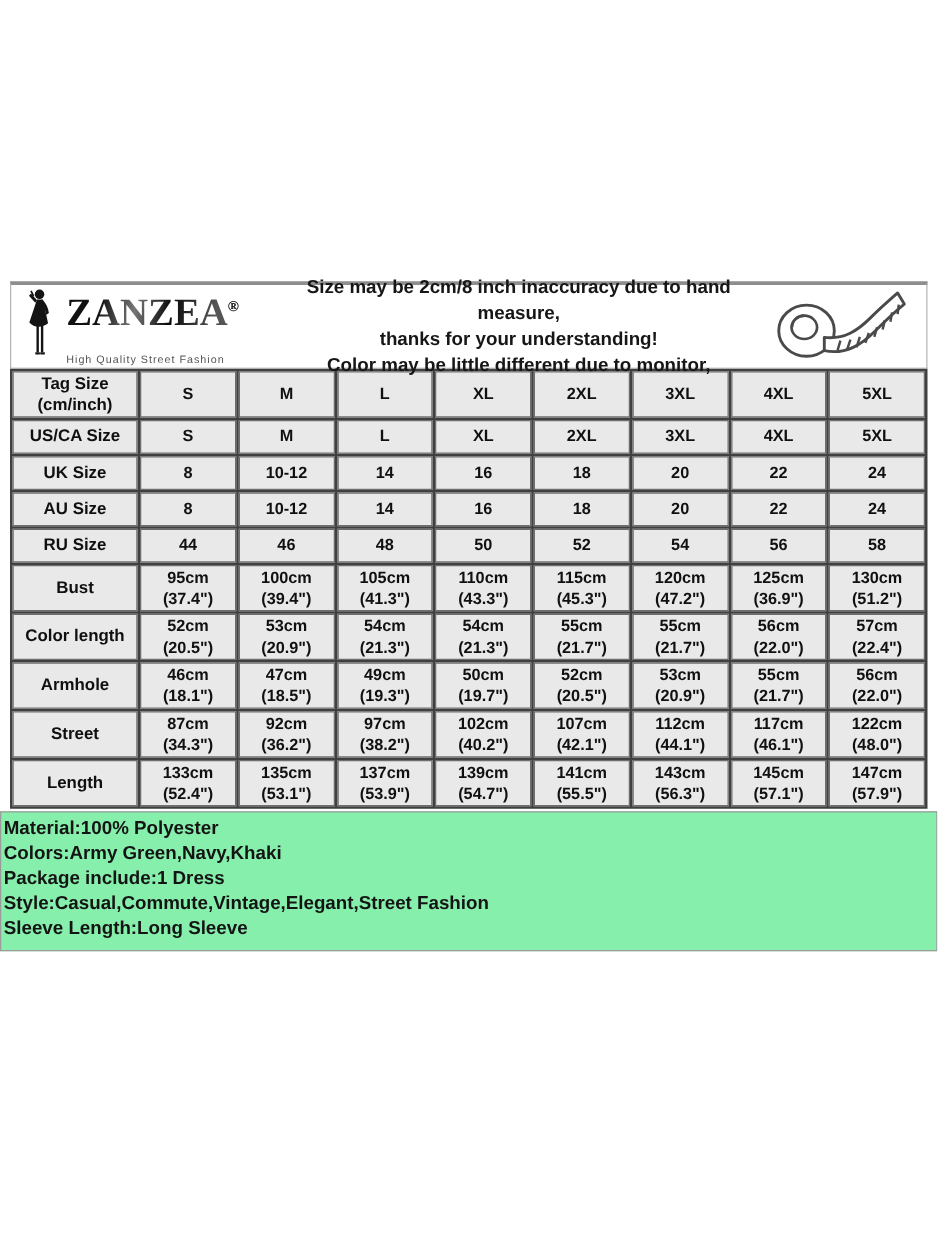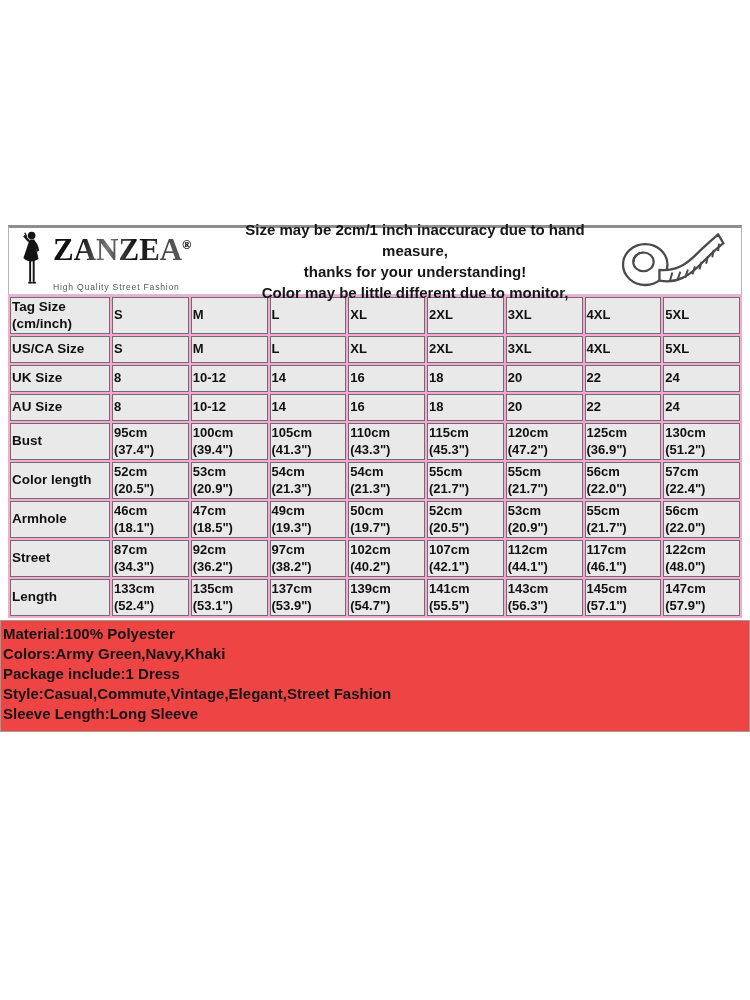--- a/index.html
+++ b/index.html
@@ -43,22 +43,22 @@
     flex:1; text-align:center;
     font-weight:bold; font-size:15px; line-height:21px; color:#161616;
   }
   .tape-wrap { width:140px; display:flex; justify-content:center; }
 
   
   .size-table {
     margin:0 8px; width:734px;
     border-collapse:separate; border-spacing:2px;
     table-layout:fixed;
-    font-weight:bold; font-size:13px; color:#101010;
-    background:#f9a8d4;
+    text-align:center; font-weight:bold; font-size:13px; color:#101010;
+    background:#404040;
   }
   .size-table col.lab { width:100px; }
   .size-table td {
     background:var(--cell-bg,#e9e9e9);
     border:1px solid var(--cell-border,#6e6e6e);
     white-space:pre-line;
     vertical-align:middle;
     line-height:1.25;
     padding:1px 1px;
   }
@@ -66,21 +66,21 @@
   .size-table tr.short { height:27px; }
   .size-table tr.tall  { height:37px; }
 
   
   .details {
     margin-top:2px;
     width:750px;
     border:1px solid #9b9b9b;
     padding:3px 4px 7px 2px;
     font-size:15px; font-weight:bold; line-height:20px; color:#141414;
-    background:#ef4444;
+    background:#86efac;
   }
   svg { display:block; }
 </style>
 </head>
 <body>
 
 <div class="sheet">
   <div class="content">
 
     <div class="band">
@@ -96,21 +96,21 @@
           <rect x="10" y="76" width="5.4" height="2.6" fill="#141414"></rect>
           <rect x="15.8" y="76" width="5.4" height="2.6" fill="#141414"></rect>
         </svg>
         <div class="logo-text">
           <div class="brand-line"><span>ZANZEA</span><sup>®</sup></div>
           <div class="tagline">High Quality Street Fashion</div>
         </div>
       </div>
 
       <div class="notice">
-          <div>Size may be 2cm/1 inch inaccuracy due to hand measure,</div>
+          <div>Size may be 2cm/8 inch inaccuracy due to hand measure,</div>
           <div>thanks for your understanding!</div>
           <div>Color may be little different due to monitor,</div>
         </div>
 
       <div class="tape-wrap">
         <svg width="118" height="64" viewBox="0 0 130 72" fill="none">
           <ellipse cx="36" cy="40" rx="25" ry="23" stroke="#4a4a4a" stroke-width="2.6" fill="#fff"></ellipse>
           <ellipse cx="34" cy="37" rx="11.5" ry="10.5" stroke="#4a4a4a" stroke-width="2.4" fill="#fff"></ellipse>
           <path d="M34,26.5 A11,10.5 0 0 0 23,37" stroke="#4a4a4a" stroke-width="2.4"></path>
           <path d="M52,58 C72,62 86,52 98,40 C106,32 114,24 124,16 L118,6 C110,13 102,20 94,28 C82,40 70,48 52,46 Z" fill="#fff" stroke="#4a4a4a" stroke-width="2.6" stroke-linejoin="round"></path>
@@ -169,20 +169,31 @@
           <tr class="short">
             <td class="label-cell">AU Size</td>
             <td>8</td>
             <td>10-12</td>
             <td>14</td>
             <td>16</td>
             <td>18</td>
             <td>20</td>
             <td>22</td>
             <td>24</td>
+          </tr>
+          <tr class="short">
+            <td class="label-cell">RU Size</td>
+            <td>44</td>
+            <td>46</td>
+            <td>48</td>
+            <td>50</td>
+            <td>52</td>
+            <td>54</td>
+            <td>56</td>
+            <td>58</td>
           </tr>
           <tr class="tall">
             <td class="label-cell">Bust</td>
             <td>95cm
 (37.4")</td>
             <td>100cm
 (39.4")</td>
             <td>105cm
 (41.3")</td>
             <td>110cm

